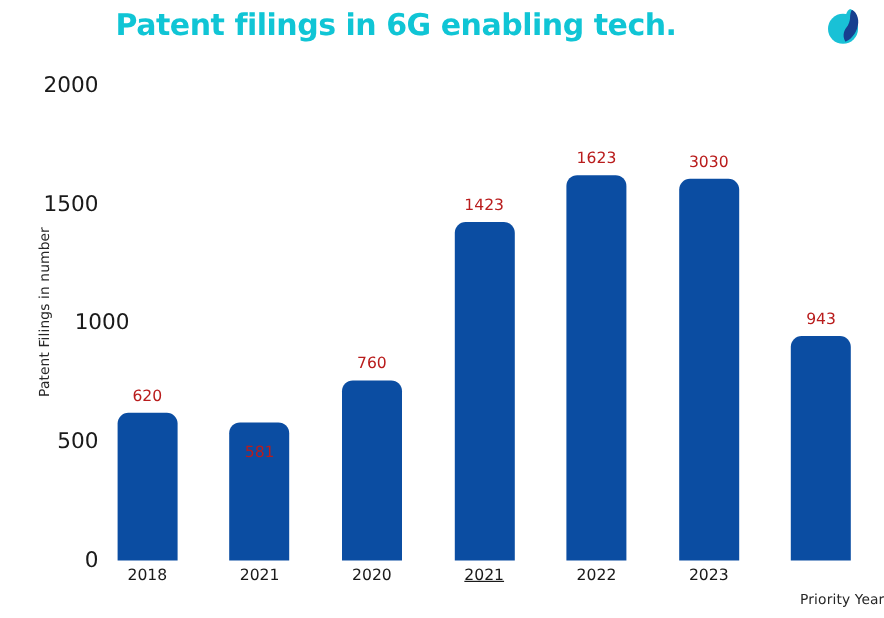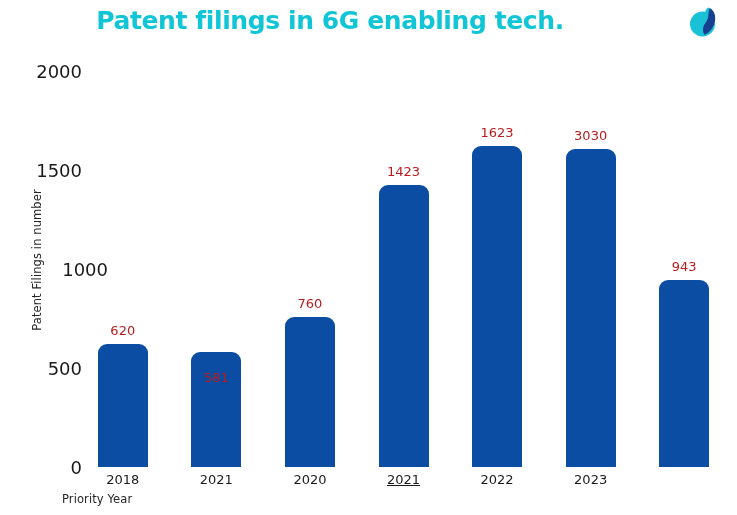--- a/index.html
+++ b/index.html
@@ -76,21 +76,21 @@
     white-space: nowrap;
     letter-spacing: 0.1px;
   }
 
   
   .x-axis-title {
     position: absolute;
     left: 62px;
     top: 492px;
     width: 675px;
-    text-align: left;
+    text-align: right;
     font-size: 11.5px;
     color: #262626;
     letter-spacing: 0.1px;
   }
 
   
   .ytick {
     position: absolute;
     left: 0px;
     width: 66px;

